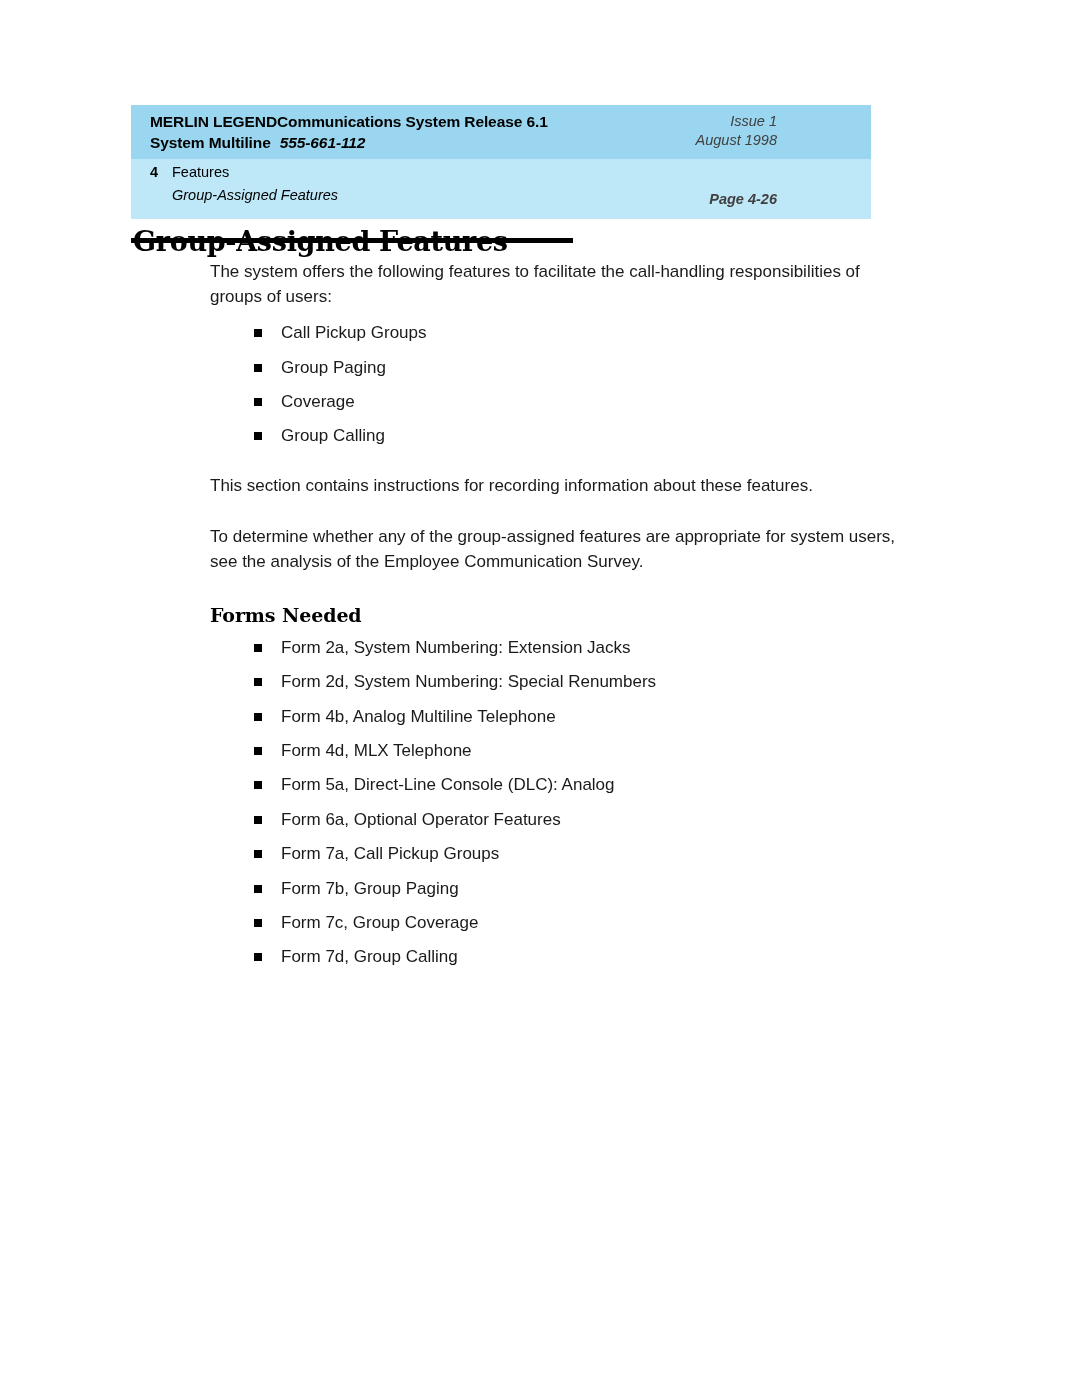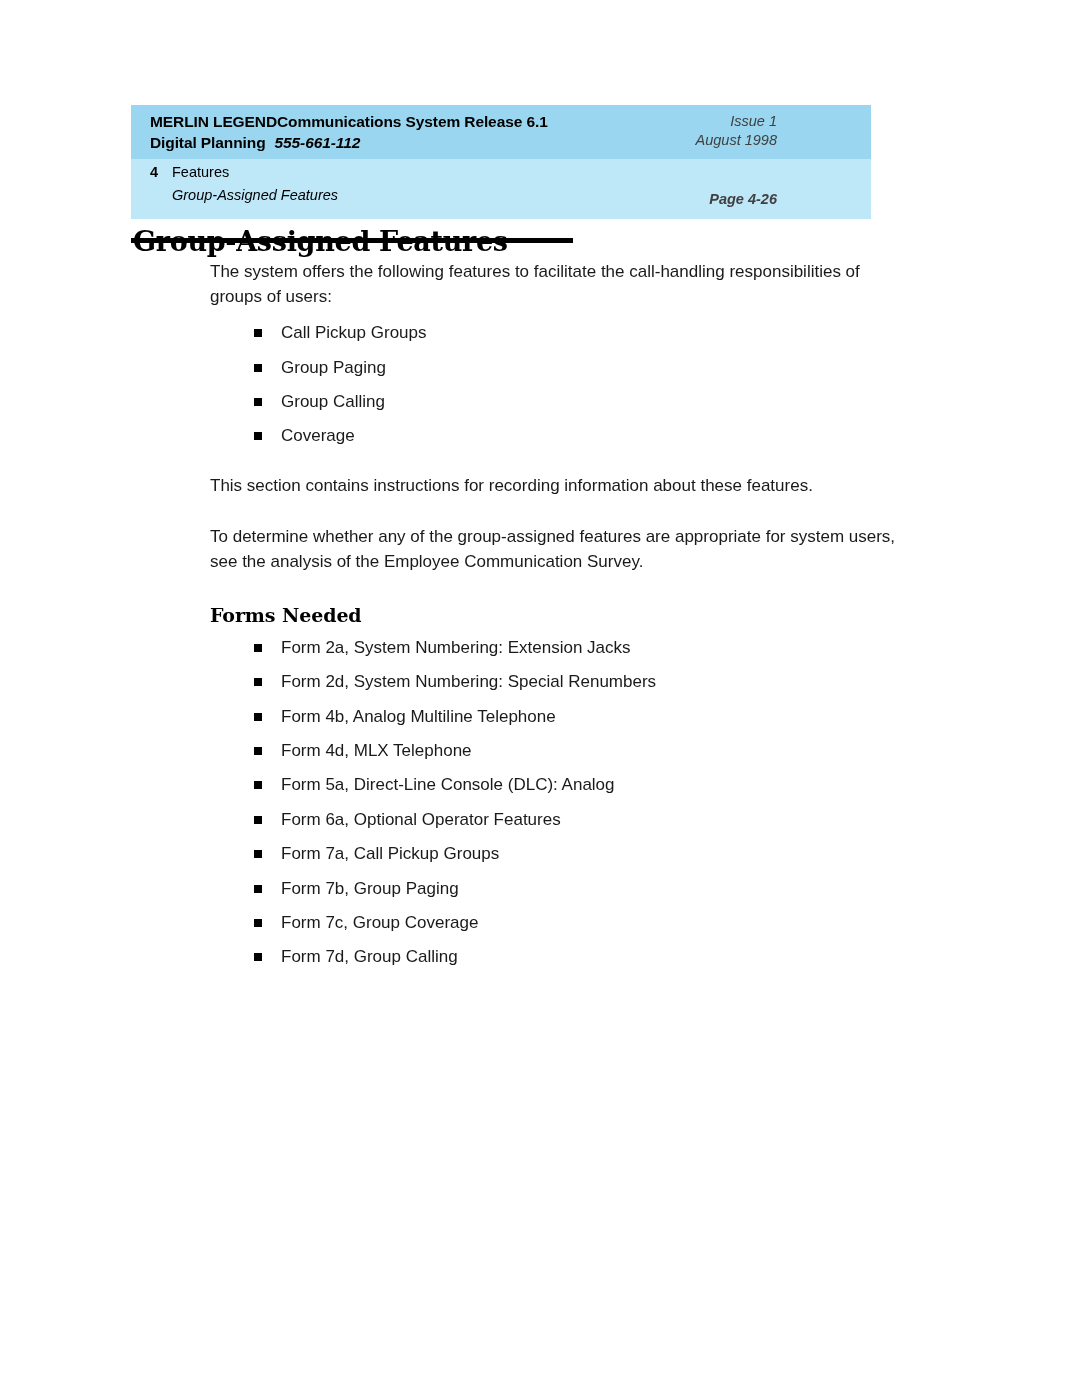--- a/index.html
+++ b/index.html
@@ -211,21 +211,21 @@
 <body>
 
 <div class="page">
 
   <div class="page-header">
 
     <div class="hdr-band hdr-band-top">
       <div class="hdr-left">
         <div class="hdr-title-line">MERLIN LEGENDCommunications System Release 6.1</div>
         <div class="hdr-sub-line">
-          <span>Digital Planning</span><span class="hdr-docnum">555-661-112</span>
+          <span>System Multiline</span><span class="hdr-docnum">555-661-112</span>
         </div>
       </div>
       <div class="hdr-right">
         <div class="hdr-issue">Issue 1</div>
         <div class="hdr-date">August 1998</div>
       </div>
     </div>
 
     <div class="hdr-band hdr-band-bottom">
       <div class="hdr-left">
@@ -253,26 +253,26 @@
       <li>
         <span class="sq"></span>
         <span class="li-text">Call Pickup Groups</span>
       </li>
       <li>
         <span class="sq"></span>
         <span class="li-text">Group Paging</span>
       </li>
       <li>
         <span class="sq"></span>
+        <span class="li-text">Coverage</span>
+      </li>
+      <li>
+        <span class="sq"></span>
         <span class="li-text">Group Calling</span>
       </li>
-      <li>
-        <span class="sq"></span>
-        <span class="li-text">Coverage</span>
-      </li>
     </ul>
 
     <p class="para para-gap-2">This section contains instructions for recording information about these features.</p>
 
     <p class="para para-gap-3">To determine whether any of the group-assigned features are appropriate for system users, see the analysis of the Employee Communication Survey.</p>
 
     <h2 class="sub-heading">Forms Needed</h2>
 
     <ul class="bullets forms-list">
       <li>

